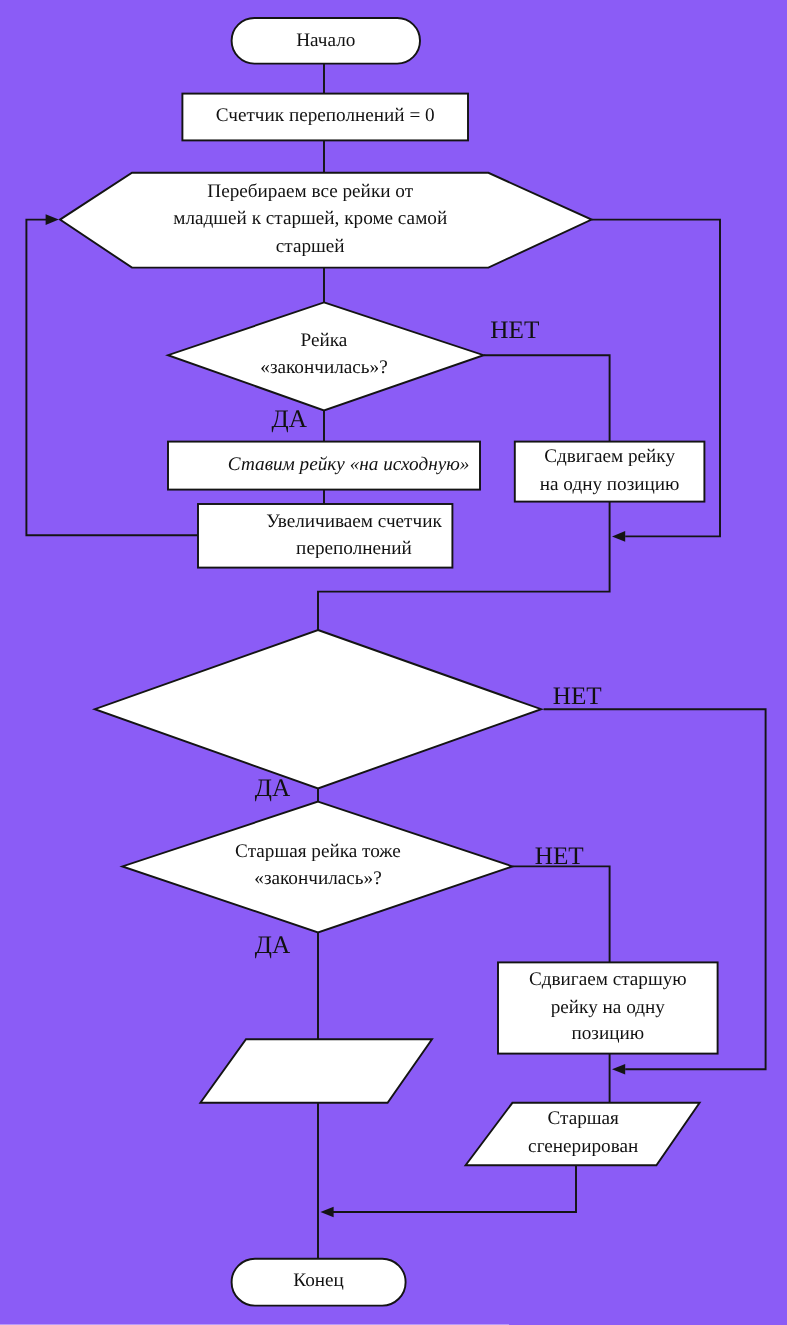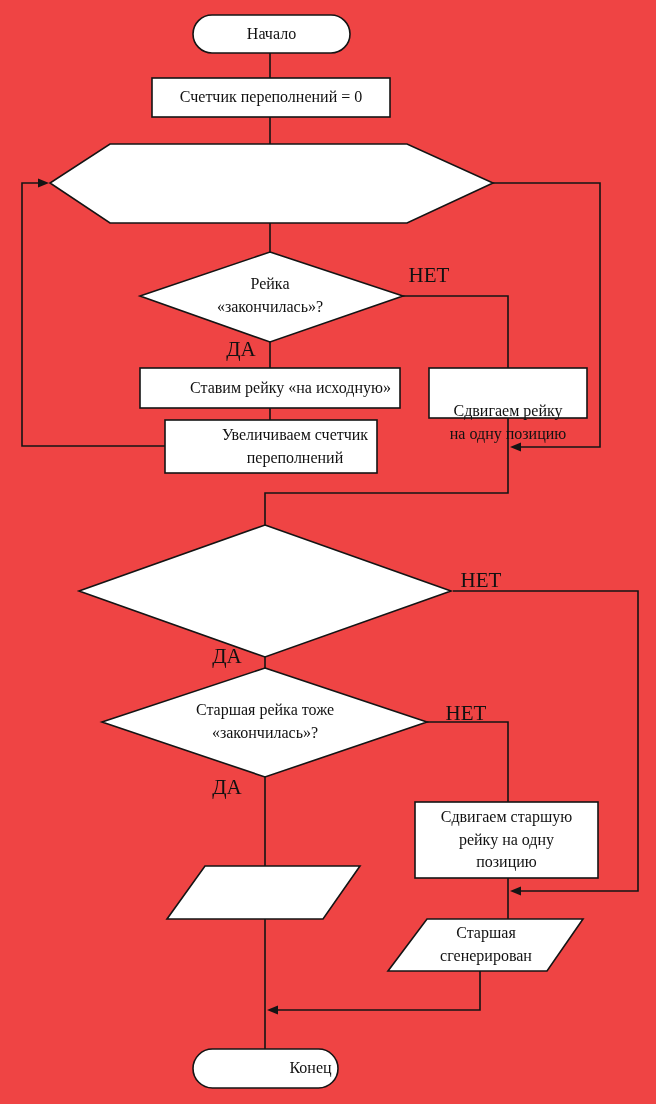--- a/index.html
+++ b/index.html
@@ -1,20 +1,20 @@
 <!DOCTYPE html>
 <html><head>
 <meta charset="utf-8">
 <style>
   html, body { margin: 0; padding: 0; background: #ffffff; }
   .canvas {
     position: relative;
     width: 656px;
     height: 1104px;
-    background: #ef4444;
+    background: #8b5cf6;
     font-family: "Liberation Serif", "DejaVu Serif", serif;
     color: #111111;
     overflow: hidden;
   }
   .canvas svg { position: absolute; left: 0; top: 0; }
   .lbl {
     position: absolute;
     display: flex;
     align-items: center;
     justify-content: center;
@@ -79,35 +79,38 @@
       <polygon points="265,668 427,722 265,777 102,722"></polygon>
       <rect x="415" y="802" width="183" height="76"></rect>
       <polygon points="205,866 360,866 323,919 167,919"></polygon>
       <polygon points="427,919 583,919 547,971 388,971"></polygon>
       <rect x="193" y="1049" width="145" height="39" rx="19.5" ry="19.5"></rect>
     </g>
   </svg>
 
   <div class="lbl" style="left:193px; top:15px;  width:157px; height:38px;">Начало</div>
   <div class="lbl" style="left:152px; top:78px;  width:238px; height:39px;">Счетчик переполнений = 0</div>
+  <div class="lbl" style="left:110px; top:144px; width:297px; height:79px;">Перебираем все рейки от
+младшей к старшей, кроме самой
+старшей</div>
   <div class="lbl" style="left:170px; top:268px; width:200px; height:56px;">Рейка
 «закончилась»?</div>
-  <div class="lbl" style="left:140px; top:368px; width:301px; height:40px;">Ставим рейку «на исходную»</div>
-  <div class="lbl" style="left:429px; top:368px; width:158px; height:50px;margin-top:30px;">Сдвигаем рейку
+  <div class="lbl" style="left:140px; top:368px; width:301px; height:40px;font-style:italic;">Ставим рейку «на исходную»</div>
+  <div class="lbl" style="left:429px; top:368px; width:158px; height:50px;">Сдвигаем рейку
 на одну позицию</div>
   <div class="lbl" style="left:165px; top:420px; width:212px; height:53px;margin-left:24px;">Увеличиваем счетчик
 переполнений</div>
   <div class="lbl" style="left:155px; top:694px; width:220px; height:56px;">Старшая рейка тоже
 «закончилась»?</div>
   <div class="lbl" style="left:415px; top:802px; width:183px; height:76px;">Сдвигаем старшую
 рейку на одну
 позицию</div>
   <div class="lbl" style="left:412px; top:919px; width:148px; height:52px;">Старшая
 сгенерирован</div>
-  <div class="lbl" style="left:193px; top:1049px; width:145px; height:39px;padding-left:45px;">Конец</div>
+  <div class="lbl" style="left:193px; top:1049px; width:145px; height:39px;">Конец</div>
 
   <div class="edge" style="left:399px; top:265px;">НЕТ</div>
   <div class="edge" style="left:211px; top:339px;">ДА</div>
   <div class="edge" style="left:451px; top:570px;">НЕТ</div>
   <div class="edge" style="left:197px; top:646px;">ДА</div>
   <div class="edge" style="left:436px; top:703px;">НЕТ</div>
   <div class="edge" style="left:197px; top:777px;">ДА</div>
 
 </div>
 

